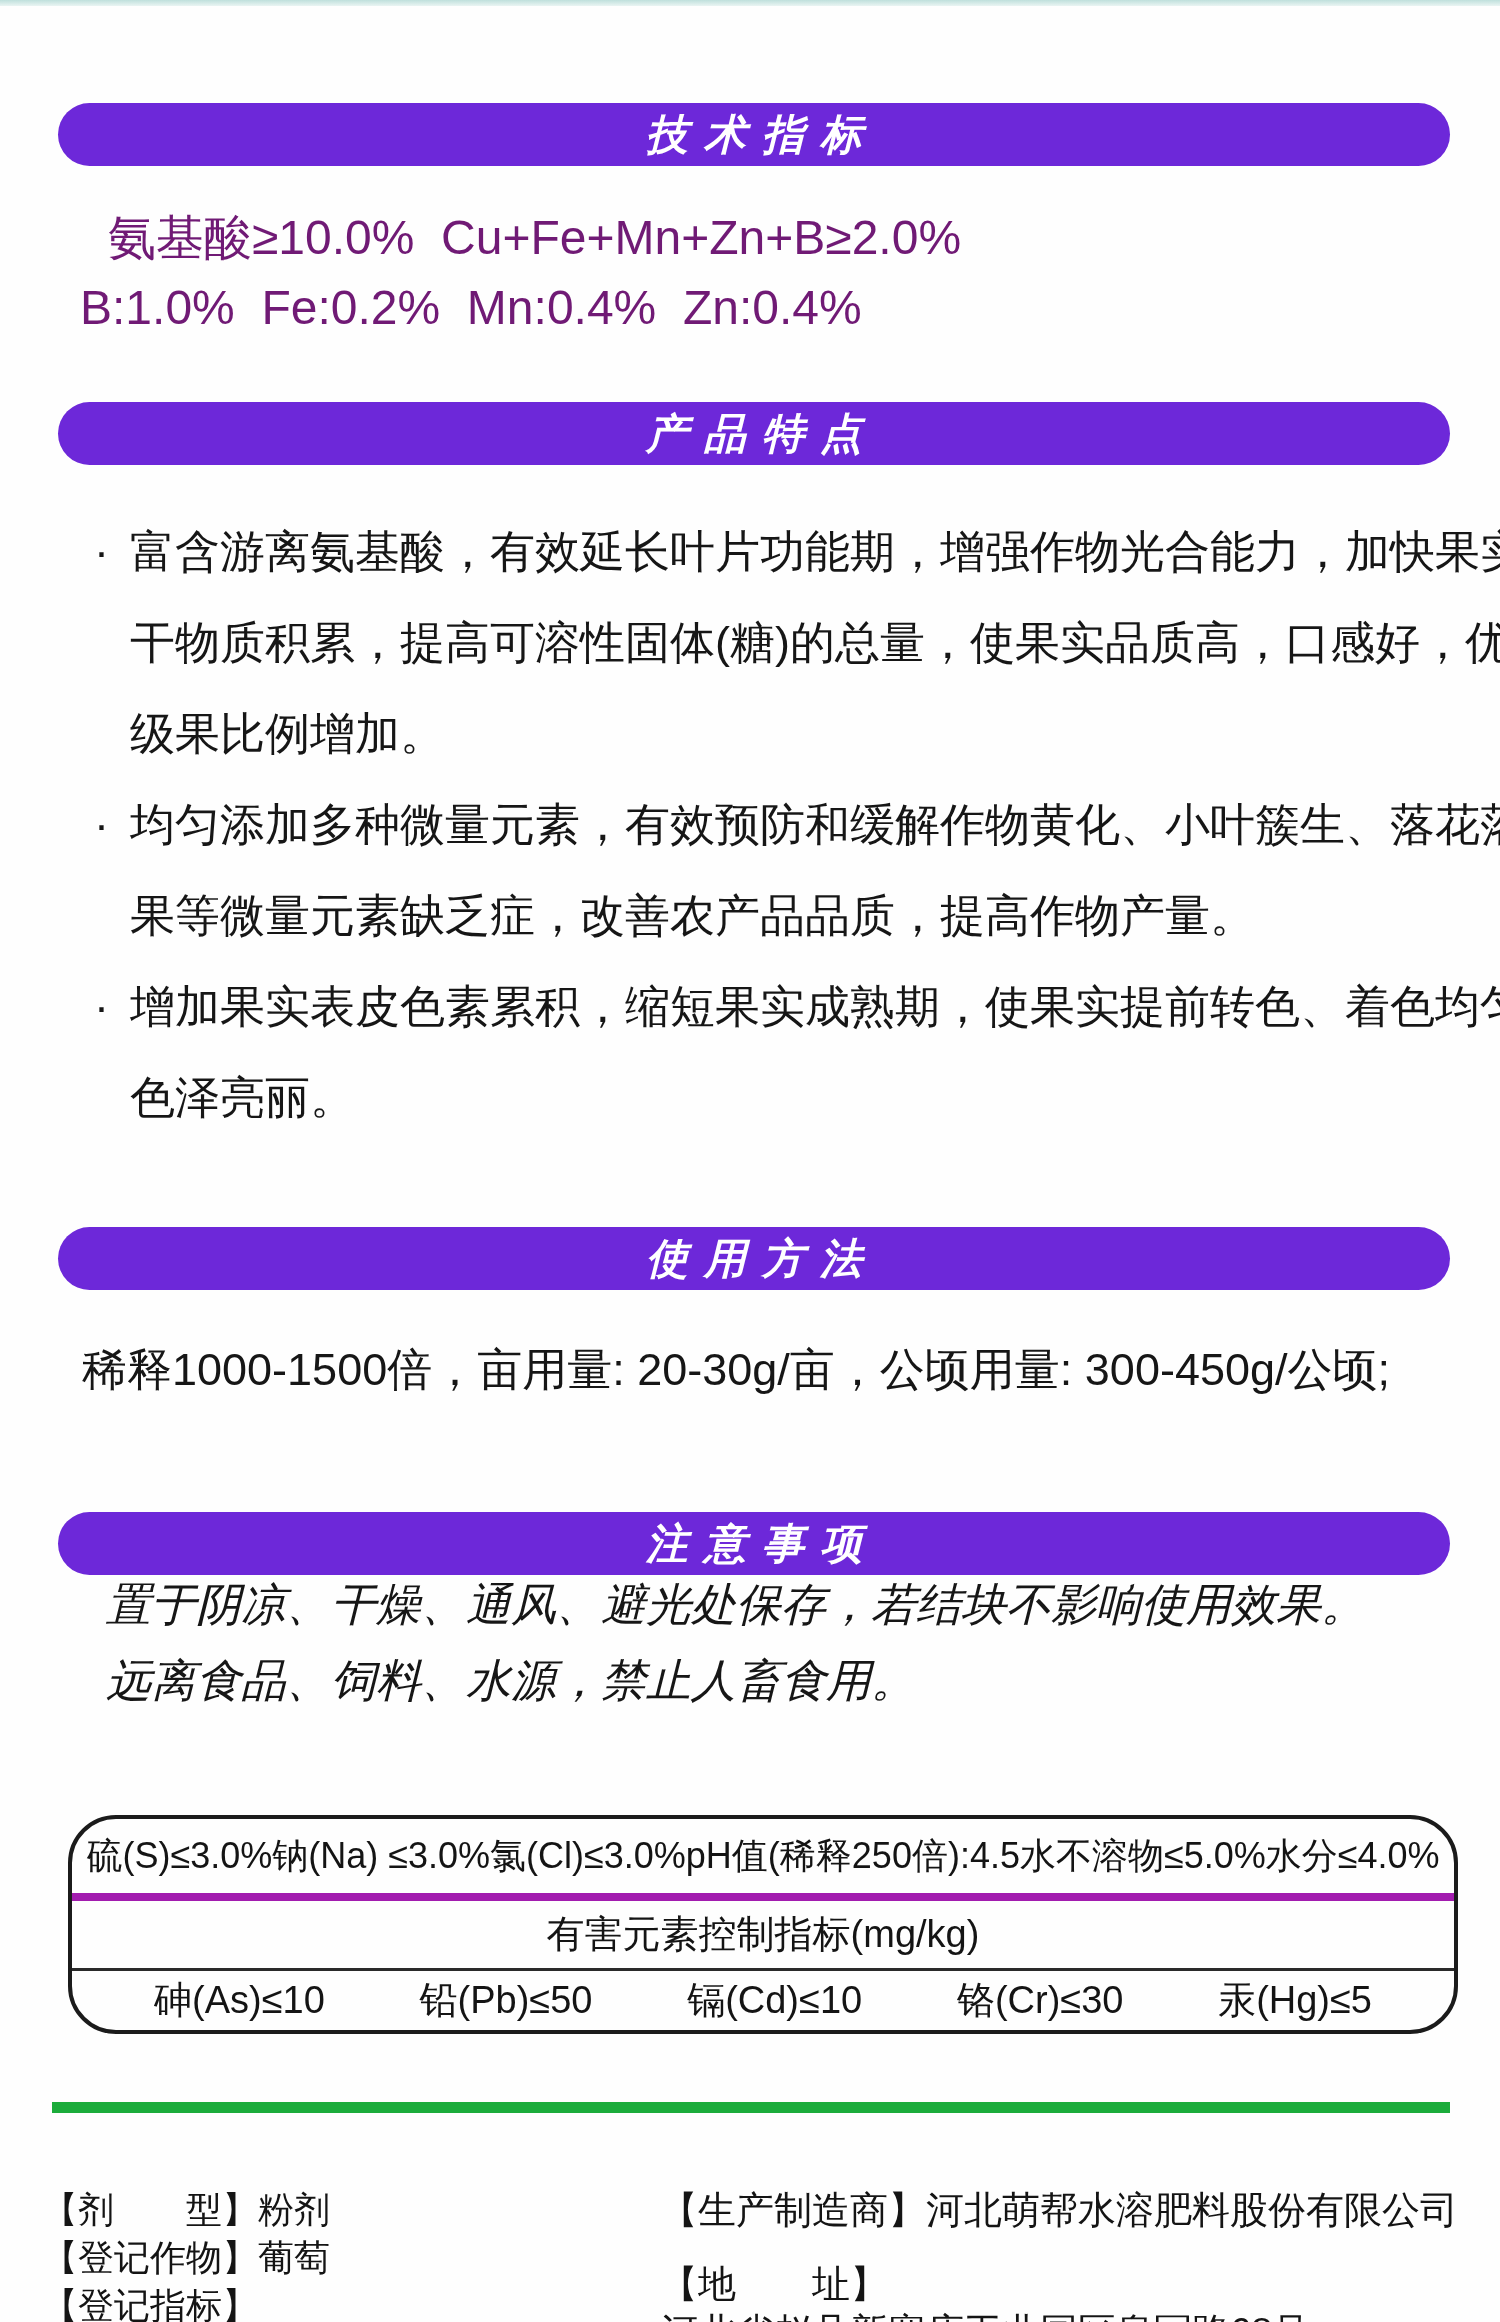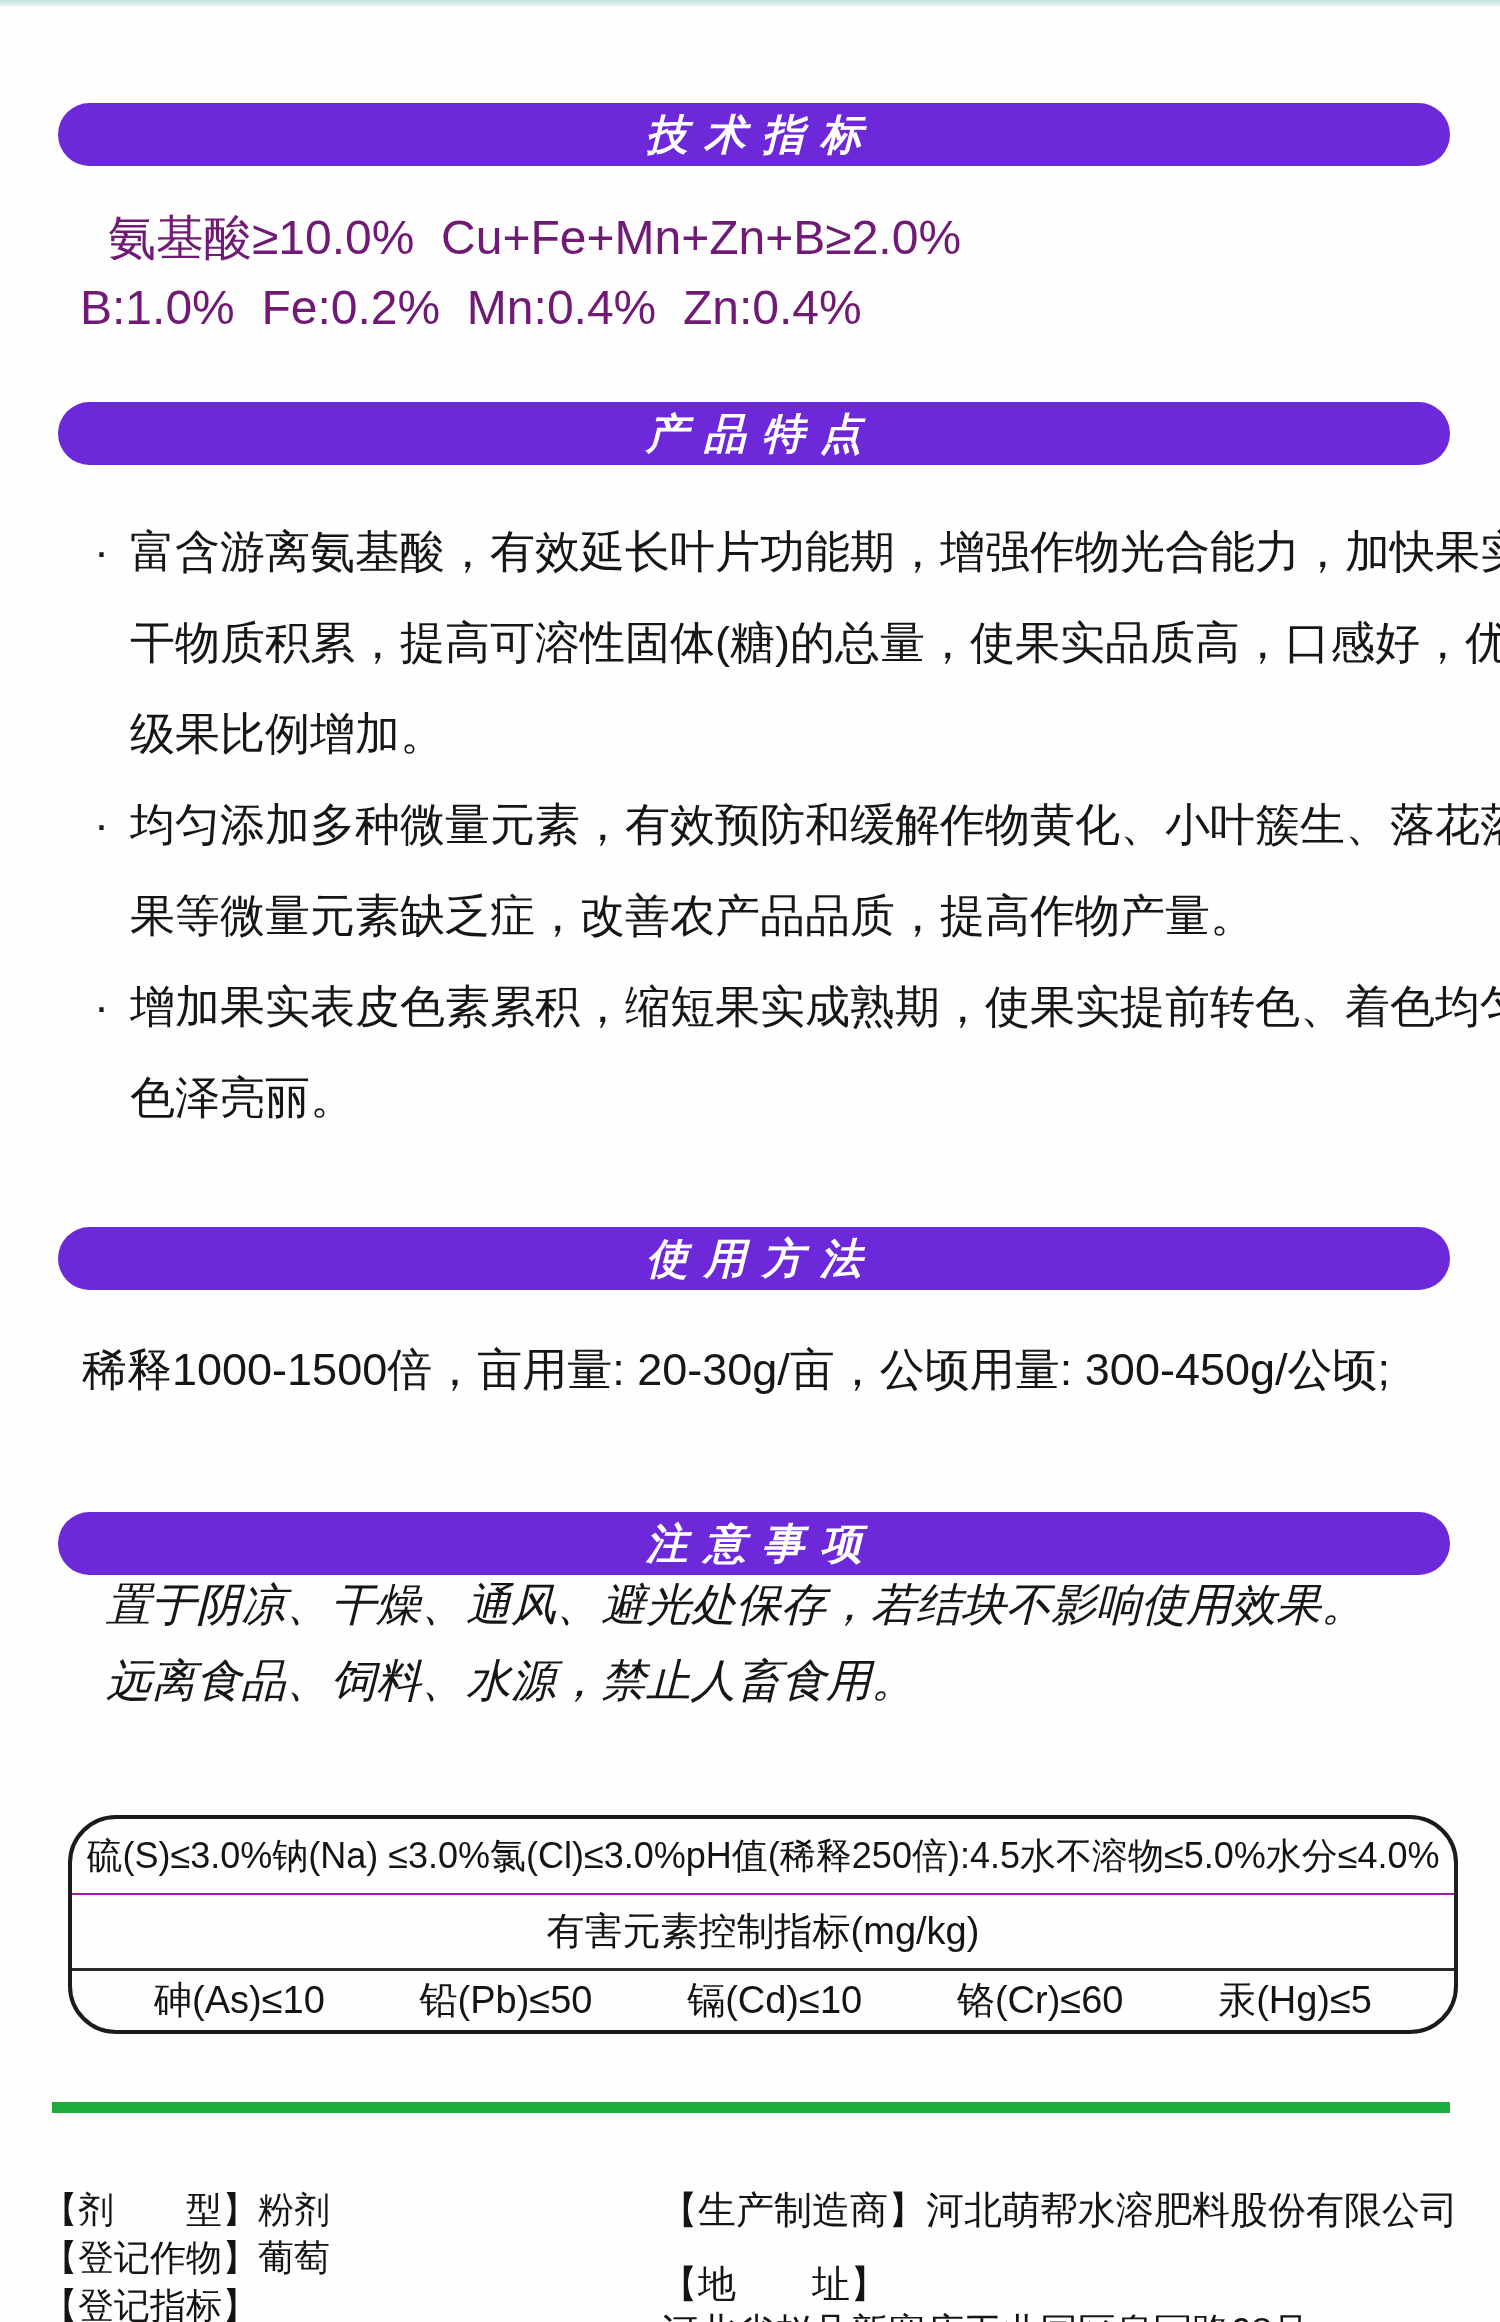--- a/index.html
+++ b/index.html
@@ -59,21 +59,21 @@
   .spec-table {
     position:absolute; left:68px; top:1815px; width:1390px; height:219px;
     border:4px solid #1b1b1b; border-radius:48px;
     overflow:hidden; background:#fefefe;
   }
   .spec-row-1 {
     height:74px; display:flex; align-items:center;
     justify-content:center; padding:0 18px; font-size:36px;
   }
   .spec-row-2 {
-    height:75px; border-top:2px solid #a21caf;
+    height:75px; border-top:8px solid #a21caf;
     display:flex; align-items:center; justify-content:center; font-size:38px;
   }
   .spec-row-3 {
     height:61px; border-top:3px solid #2a2a2a;
     display:flex; align-items:center;
     justify-content:space-between; padding:0 82px; font-size:38px;
   }
   .spec-cell { white-space:pre; }
 
   .green-divider {
@@ -148,21 +148,21 @@
       <span class="spec-cell">水不溶物≤5.0%</span>
       <span class="spec-cell">水分≤4.0%</span>
     </div>
     <div class="spec-row-2">
       <span class="spec-cell">有害元素控制指标(mg/kg)</span>
     </div>
     <div class="spec-row-3">
       <span class="spec-cell">砷(As)≤10</span>
       <span class="spec-cell">铅(Pb)≤50</span>
       <span class="spec-cell">镉(Cd)≤10</span>
-      <span class="spec-cell">铬(Cr)≤60</span>
+      <span class="spec-cell">铬(Cr)≤30</span>
       <span class="spec-cell">汞(Hg)≤5</span>
     </div>
   </div>
 
   <div class="green-divider"></div>
 
   <div class="footer-left">
     <div class="f-row">
       <span class="f-label">【剂　　型】</span><span class="f-value">粉剂</span>
     </div>

